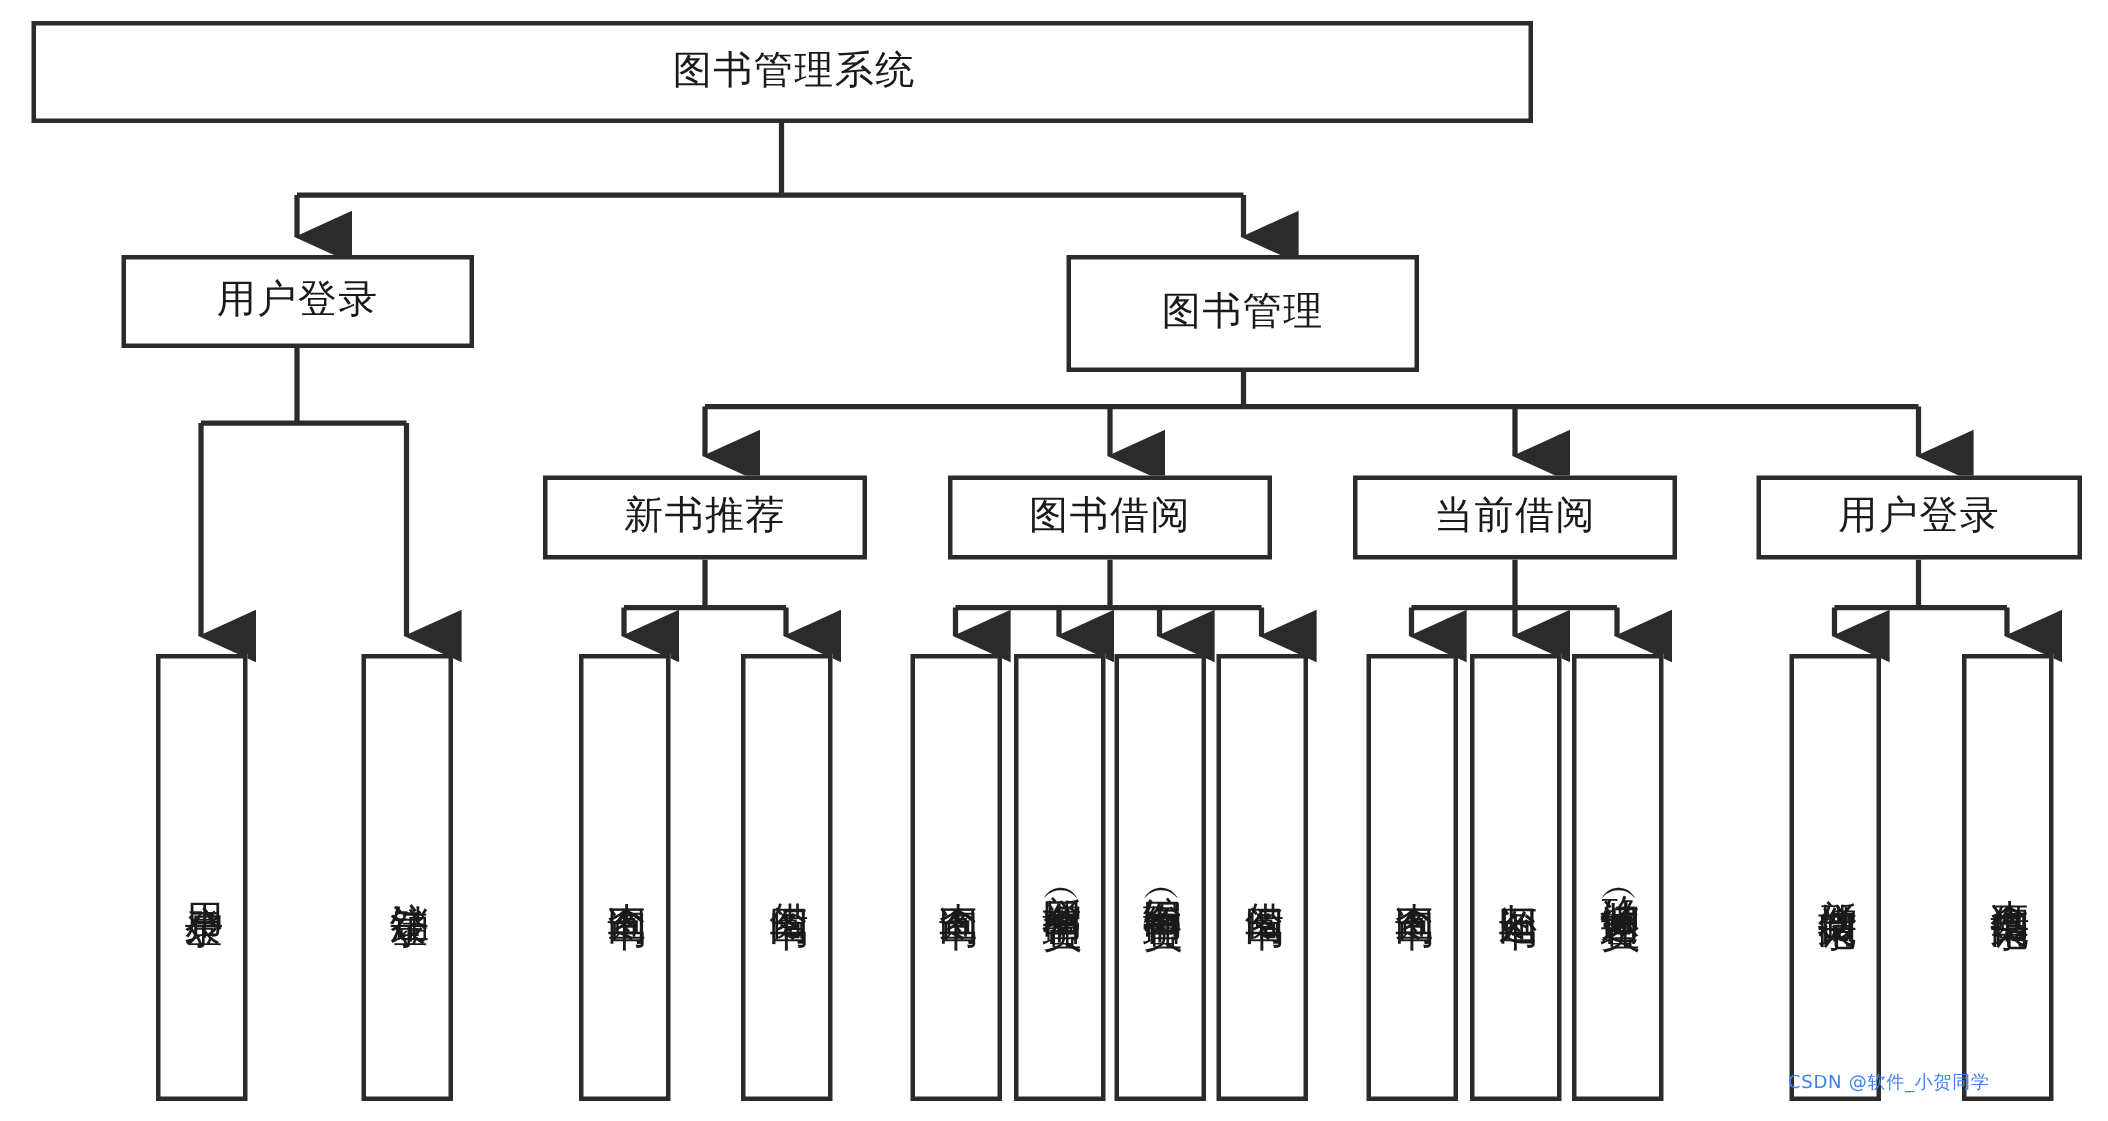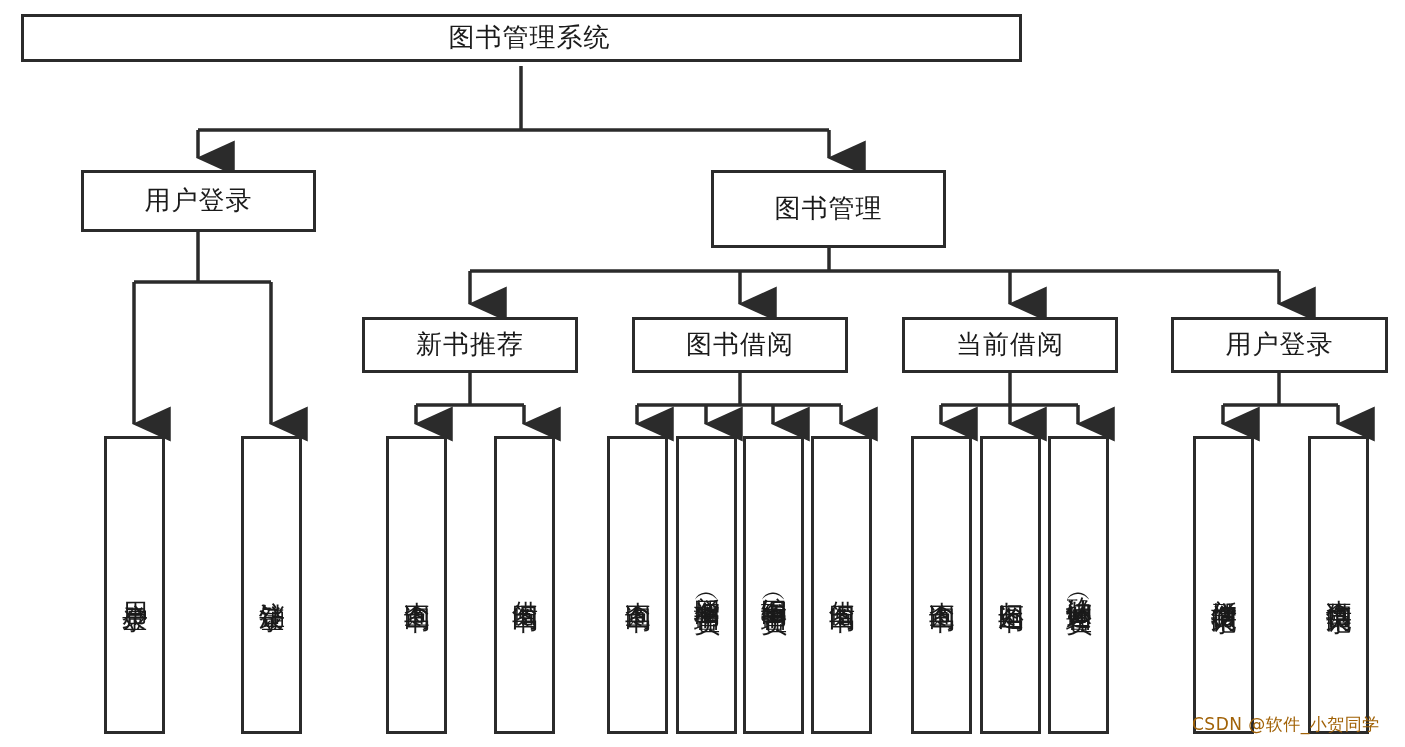--- a/index.html
+++ b/index.html
@@ -50,22 +50,22 @@
     writing-mode: vertical-rl;
     text-orientation: upright;
     font-size: 26px;
     line-height: 1.15;
     letter-spacing: 2px;
     white-space: nowrap;
     color: #1a1a1a;
   }
   .watermark {
     position: absolute;
-    font-size: 17px;
-    color: #a16207;
+    font-size: 12px;
+    color: #3b82f6;
     white-space: nowrap;
     letter-spacing: 0.5px;
   }
 </style>
 </head>
 <body>
 
 <div id="diagram-root">
 
   <svg class="edges" viewBox="0 0 1405 747">
@@ -111,21 +111,21 @@
       <path d="M 1010 405 L 1010 424" marker-end="url(#arrow)"></path>
       <path d="M 1078 405 L 1078 424" marker-end="url(#arrow)"></path>
 
       <path d="M 1279 373 L 1279 405"></path>
       <path d="M 1223 405 L 1338 405"></path>
       <path d="M 1223 405 L 1223 424" marker-end="url(#arrow)"></path>
       <path d="M 1338 405 L 1338 424" marker-end="url(#arrow)"></path>
     </g>
   </svg>
 
-  <div class="node horiz" style="left:21px; top:14px; width:1001px; height:48px;padding-left:16px;">
+  <div class="node horiz" style="left:21px; top:14px; width:1001px; height:68px;padding-left:16px;">
     <span>图书管理系统</span>
   </div>
 
   <div class="node horiz" style="left:81px; top:170px; width:235px; height:62px;">
     <span>用户登录</span>
   </div>
   <div class="node horiz" style="left:711px; top:170px; width:235px; height:78px;">
     <span>图书管理</span>
   </div>
 

